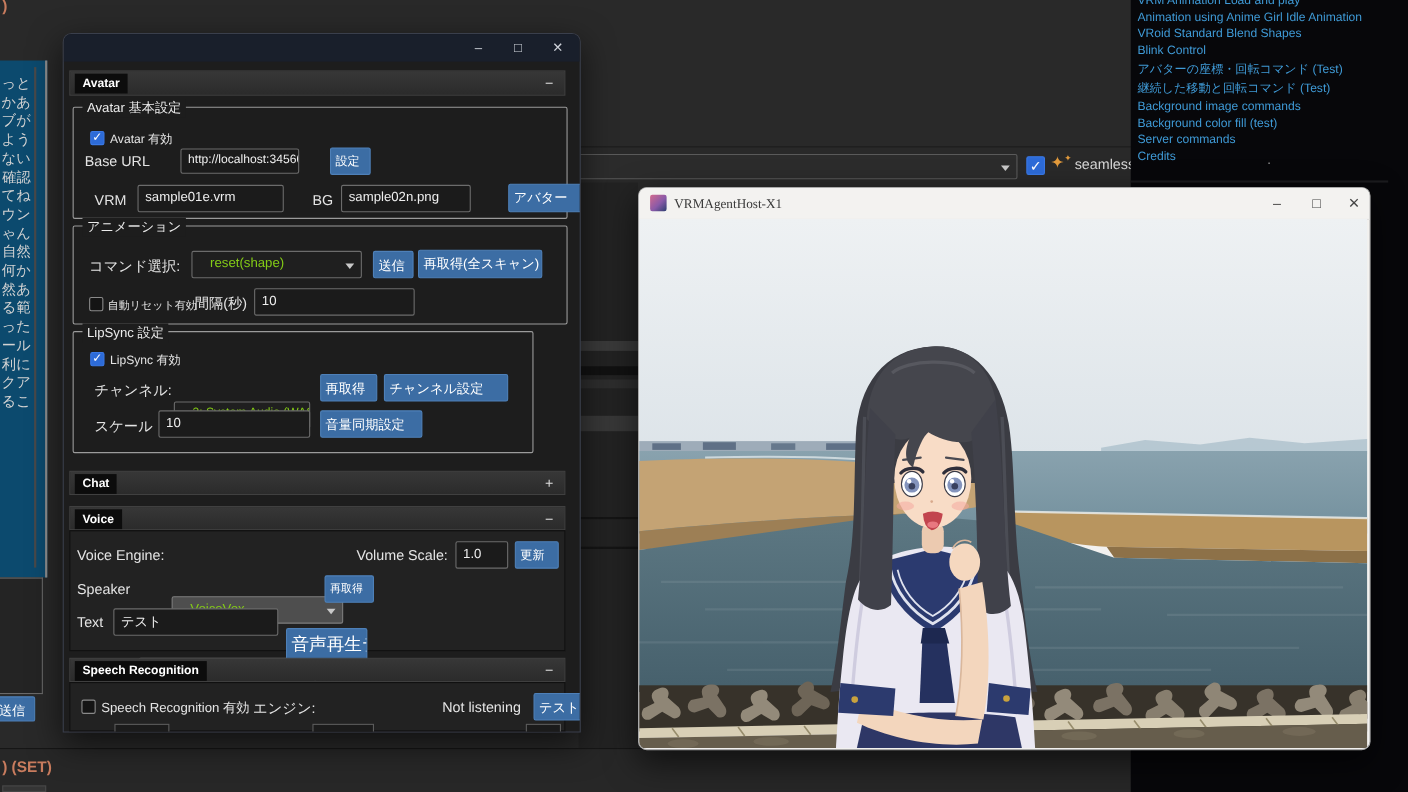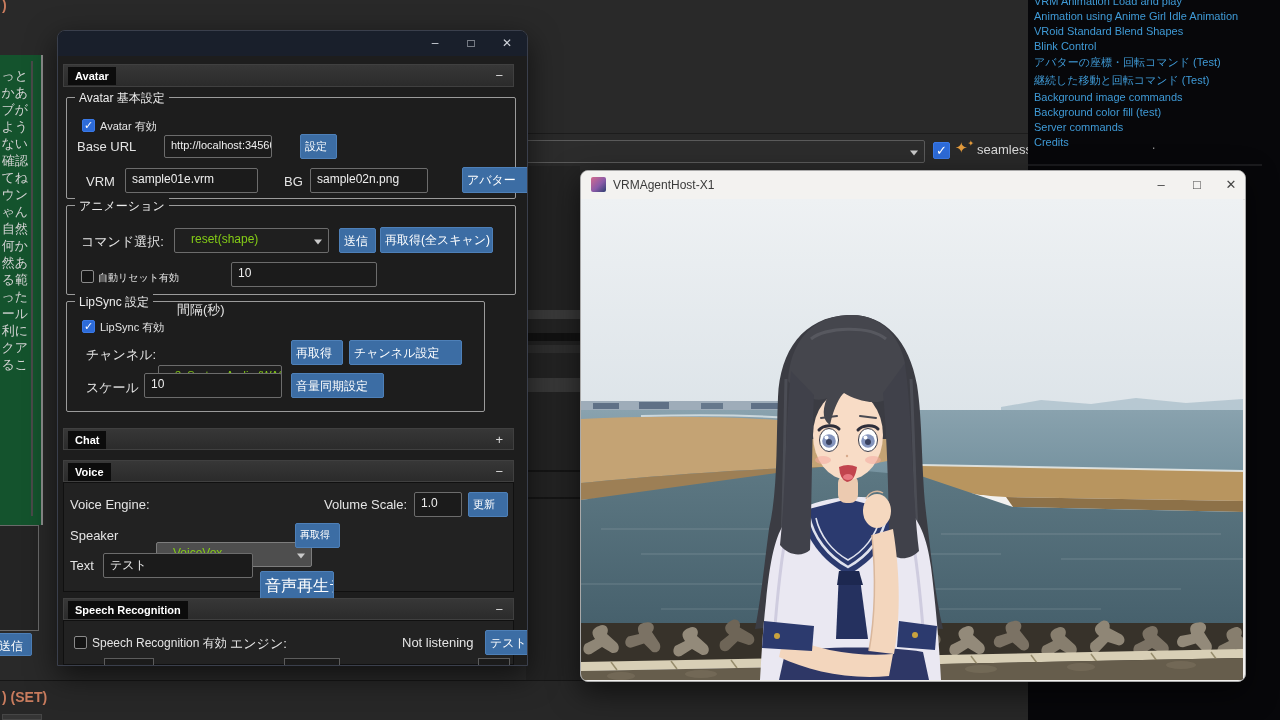--- a/index.html
+++ b/index.html
@@ -32,21 +32,21 @@
   #settings-win{left:57px;top:30px;width:469px;height:634px;background:#1d1d1d;
     border:1px solid #3a3f4c;border-radius:8px 8px 0 0;overflow:hidden;z-index:20;
     box-shadow:0 10px 30px rgba(0,0,0,.6);}
   #settings-title{left:0;top:0;width:469px;height:25px;background:#191f2b;}
   #viewer-win{left:580px;top:170px;width:664px;height:510px;background:#f2f1ef;
     border:1px solid #a9a9a9;border-radius:8px;overflow:hidden;z-index:8;
     box-shadow:0 10px 30px rgba(0,0,0,.6);}
   #viewer-title{left:0;top:0;width:664px;height:28px;background:#f3f2f0;border-bottom:1px solid #e2e1df;}
   .vctl{color:#454545;font-size:13px;width:26px;text-align:center;display:inline-block;}
   
-  #left-panel{left:0;top:55px;width:41px;height:470px;background:#14532d;border-right:2px solid #8f8f8f;z-index:4;}
+  #left-panel{left:0;top:55px;width:41px;height:470px;background:#0c4a6e;border-right:2px solid #8f8f8f;z-index:4;}
   #left-frags{left:0;top:12px;width:28px;color:#d2d2d2;font-size:13px;line-height:17px;
     white-space:nowrap;text-align:right;overflow:hidden;}
   
   #sidebar{left:1028px;top:0;width:252px;height:720px;background:#07070a;z-index:2;}
   .slink{padding:1.5px 0;font-size:11px;color:#3f9ad6;white-space:nowrap;overflow:hidden;cursor:pointer;}
   
   .salmon{color:#c97c5e;font-weight:bold;font-size:14px;white-space:nowrap;}
   .stub{background:#3f3f3f;border:1px solid #5c5c5c;box-sizing:border-box;}
 </style>
 </head>
@@ -184,21 +184,21 @@
       <span class="chev"></span>
     </div>
     <div class="abs btn" style="left:281px;top:197px;width:37px;height:25px;">
       <span>送信</span>
     </div>
     <div class="abs btn" style="left:322px;top:196px;width:113px;height:26px;">
       <span>再取得(全スキャン)</span>
     </div>
     <div class="abs cb" style="left:23px;top:239px;"></div>
     <span class="abs lbl" style="left:40px;top:240px;font-size:10px;">自動リセット有効</span>
-    <span class="abs lbl" style="left:119px;top:236px;font-size:13px;margin-top:34px;">間隔(秒)</span>
+    <span class="abs lbl" style="left:119px;top:236px;font-size:13px;">間隔(秒)</span>
     <div class="abs field" style="left:173px;top:231px;width:146px;height:25px;">
       <span>10</span>
     </div>
 
     <div class="abs grp" style="left:8px;top:270px;width:417px;height:109px;">
       <span class="glabel">LipSync 設定</span>
     </div>
     <div class="abs cb on" style="left:24px;top:289px;">
       <span>✓</span>
     </div>
@@ -276,21 +276,21 @@
 
     <div class="abs stub" style="left:46px;top:627px;width:50px;height:12px;background:#1b1b1b;"></div>
     <div class="abs stub" style="left:226px;top:627px;width:56px;height:12px;background:#1b1b1b;"></div>
     <div class="abs stub" style="left:420px;top:627px;width:32px;height:12px;background:#1b1b1b;"></div>
   </div>
 
   <div id="viewer-win" class="abs">
     <div id="viewer-title" class="abs">
       <span class="abs" style="left:10px;top:6px;width:15px;height:15px;border-radius:2px;
                    background:linear-gradient(135deg,#d36a8e 0%,#8a5aa8 55%,#2c3e70 100%);"></span>
-      <span class="abs" style="left:32px;top:7px;font-size:12px;color:#3a3a3a;">VRMAgentHost-X1</span>
+      <span class="abs" style="left:32px;top:7px;font-size:12px;color:#3a3a3a;font-family:Liberation Serif, serif;">VRMAgentHost-X1</span>
       <span class="abs vctl" style="left:567px;top:6px;">–</span>
       <span class="abs vctl" style="left:603px;top:6px;">□</span>
       <span class="abs vctl" style="left:637px;top:6px;">✕</span>
     </div>
 
     <svg class="abs" style="left:0;top:28px;" width="662" height="481" viewBox="0 0 662 481">
       <defs>
         <linearGradient id="g-sky" x1="0" y1="0" x2="0" y2="1">
           <stop offset="0" stop-color="#eef1f3"></stop>
             <stop offset="1" stop-color="#dde4e9"></stop>

